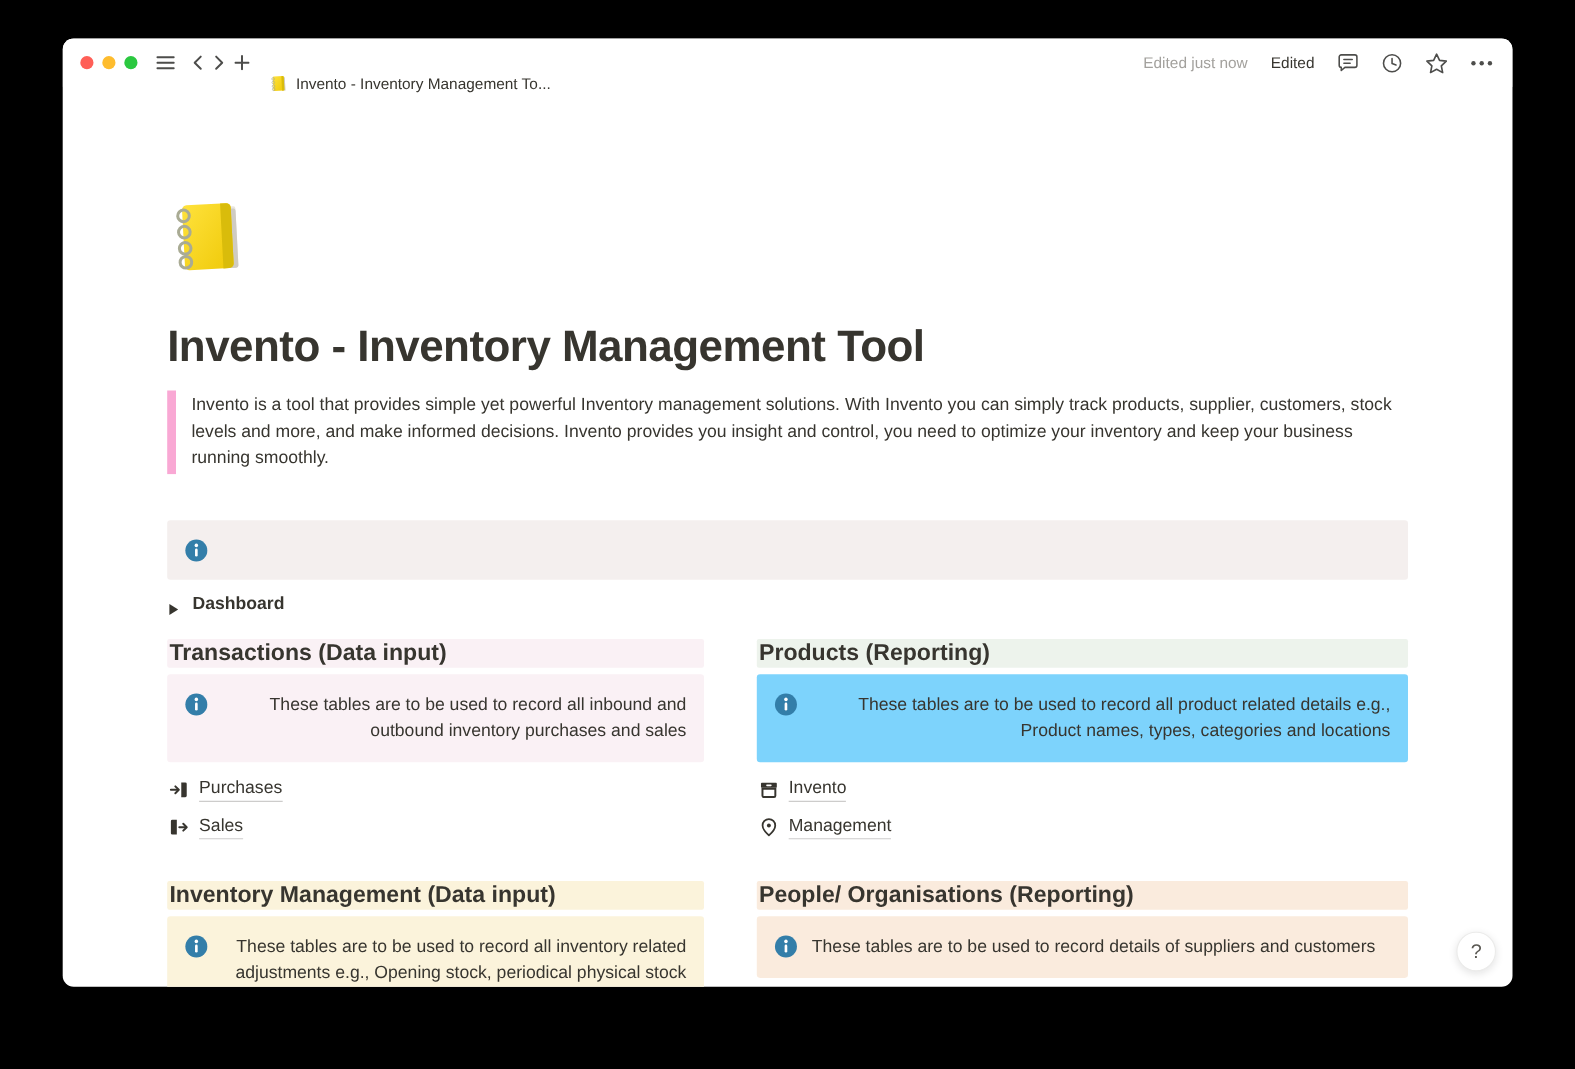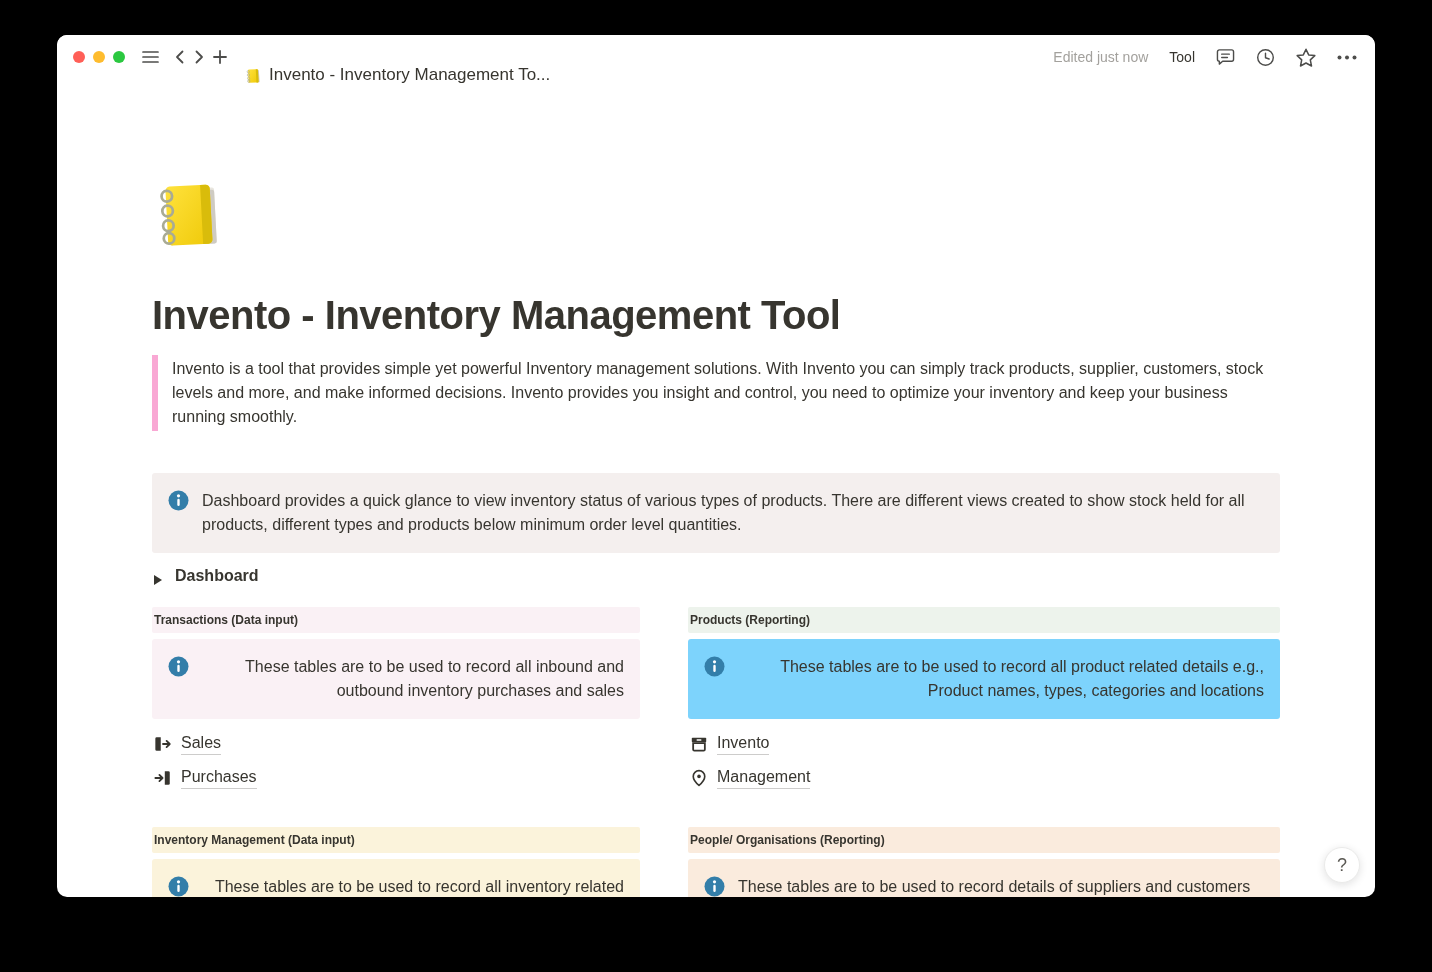--- a/index.html
+++ b/index.html
@@ -10,39 +10,39 @@
   }
   
   .titlebar { height:44px; display:flex; align-items:center; padding:0 18px 0 16px; background:#fff; }
   .traffic { display:flex; gap:8px; align-items:center; }
   .traffic span { width:12px; height:12px; border-radius:50%; display:block; }
   .tl-red { background:#FF5F57; } .tl-yellow { background:#FEBC2E; } .tl-green { background:#2BC840; }
   .tb-icon { display:flex; align-items:center; justify-content:center; color:#4D4D4B; background:none; border:none; cursor:pointer; }
   .tb-icon svg { display:block; }
   .tb-hamburger { margin-left:17px; }
   .tb-back { margin-left:16px; } .tb-fwd { margin-left:11px; } .tb-plus { margin-left:9px; }
-  .tb-title { display:flex; align-items:center; gap:7px; margin-left:18px; font-size:17px; color:#37352F; cursor:pointer;margin-top:36px; }
+  .tb-title { display:flex; align-items:flex-end; gap:7px; margin-left:18px; font-size:14px; color:#37352F; cursor:pointer;margin-top:36px; }
   .tb-right { margin-left:auto; display:flex; align-items:center; gap:21px; }
   .tb-edited { font-size:14px; color:#A3A19D; }
   .tb-share { font-size:14px; color:#37352F; cursor:pointer; }
   
   .content { padding:0 95px; }
   .page-emoji { margin-top:96px; width:76px; height:76px; display:block; }
   h1.page-title { margin-top:38px; font-size:40px; line-height:52px; font-weight:700; letter-spacing:-0.5px; color:#37352F; }
-  .quote { margin-top:14px; border-left:6px solid #f9a8d4; padding:2px 0 2px 14px; font-size:16px; line-height:24px; color:#37352F; }
+  .quote { margin-top:14px; border-left:8px solid #f9a8d4; padding:2px 0 2px 14px; font-size:16px; line-height:24px; color:#37352F; }
   .callout { margin-top:0; border-radius:3px; padding:16px; display:flex; gap:13px; font-size:16px; line-height:24px; align-items:flex-start; }
   .callout .ci { flex:0 0 21px; margin-top:1px; }
   .intro-callout { margin-top:42px; }
   .toggle-row { margin-top:11px; display:flex; align-items:flex-end; gap:13px; padding:3px 2px; cursor:pointer; }
   .toggle-tri { width:0; height:0; border-top:5px solid transparent; border-bottom:5px solid transparent; border-left:8px solid #37352F; }
   .toggle-label { font-size:16px; font-weight:700; }
   .columns { margin-top:19px; display:flex; gap:48px; align-items:flex-start; }
   .col-left { width:488px; flex:none; }
   .col-right { width:592px; flex:none; }
-  .section-header { padding:3px 2px; font-size:12px; font-weight:700; line-height:20px; border-radius:2px; }
+  .section-header { padding:3px 2px; font-size:21px; font-weight:700; line-height:20px; border-radius:2px; }
   .section-callout { margin-top:6px;text-align:right; }
   .links { margin-top:11px; }
   .link-row { display:flex; align-items:center; gap:9px; padding:2px 2px; margin-bottom:7px; cursor:pointer; }
   .link-row svg { flex:none; color:#37352F; }
   .link-label { font-size:16px; line-height:21px; font-weight:500; color:#37352F;
     border-bottom:1px solid rgba(55,53,47,0.25); padding-bottom:1px; }
   .sect2 { margin-top:36px; }
   
   .help-btn { position:absolute; right:15px; bottom:14px; width:36px; height:36px; border-radius:50%;
     background:#fff; border:1px solid #EBEBEA; box-shadow:0 2px 8px rgba(15,15,15,0.12);
@@ -113,21 +113,21 @@
       </svg>
     </button>
     <div class="tb-title">
       <svg width="17" height="17" viewBox="0 0 72 72">
           <use href="#ledger"></use>
         </svg>
       <span>Invento - Inventory Management To...</span>
     </div>
     <div class="tb-right">
       <span class="tb-edited">Edited just now</span>
-      <span class="tb-share">Tool</span>
+      <span class="tb-share">Edited</span>
       <button class="tb-icon">
         <svg width="19" height="18" viewBox="0 0 20 19">
           <path d="M3.5 2 h13 a2 2 0 0 1 2 2 v8 a2 2 0 0 1 -2 2 h-9.5 l-3.5 3 v-3 h0 a2 2 0 0 1 -2 -2 v-8 a2 2 0 0 1 2 -2 z" fill="none" stroke="currentColor" stroke-width="1.5" stroke-linejoin="round"></path>
           <line x1="6" y1="6.5" x2="14" y2="6.5" stroke="currentColor" stroke-width="1.5" stroke-linecap="round"></line>
           <line x1="6" y1="10" x2="12" y2="10" stroke="currentColor" stroke-width="1.5" stroke-linecap="round"></line>
         </svg>
       </button>
       <button class="tb-icon">
         <svg width="19" height="19" viewBox="0 0 20 20">
           <circle cx="10" cy="10" r="8.2" fill="none" stroke="currentColor" stroke-width="1.5"></circle>
@@ -156,55 +156,54 @@
       </svg>
 
     <h1 class="page-title">Invento - Inventory Management Tool</h1>
 
     <div class="quote">Invento is a tool that provides simple yet powerful Inventory management solutions. With Invento you can simply track products, supplier, customers, stock levels and more, and make informed decisions. Invento provides you insight and control, you need to optimize your inventory and keep your business running smoothly.</div>
 
     <div class="callout intro-callout" style="background-color: rgb(244, 239, 238);">
       <svg class="ci" width="21" height="21" viewBox="0 0 21 21">
           <use href="#info-i"></use>
         </svg>
-      <div>Dashboard provides a quick glance to view inventory status of various types of products. There are different views created to show stock held for all products, different types and products below minimum order level quantities.</div>
     </div>
 
     <div class="toggle-row">
       <span class="toggle-tri"></span>
       <span class="toggle-label">Dashboard</span>
     </div>
 
     <div class="columns">
 
       <div class="col-left">
         <div class="section-header" style="background-color: rgb(250, 241, 245);">Transactions (Data input)</div>
         <div class="callout section-callout" style="background-color: rgb(250, 241, 245);">
           <svg class="ci" width="21" height="21" viewBox="0 0 21 21">
               <use href="#info-i"></use>
             </svg>
           <div>These tables are to be used to record all inbound and outbound inventory purchases and sales</div>
         </div>
         <div class="links">
           <div class="link-row">
             <svg width="18" height="18" viewBox="0 0 20 20">
+              <path d="M12 2.5 h4 a1.5 1.5 0 0 1 1.5 1.5 v12 a1.5 1.5 0 0 1 -1.5 1.5 h-4 z" fill="currentColor"></path>
+              <line x1="1.5" y1="10" x2="8.5" y2="10" stroke="currentColor" stroke-width="2" stroke-linecap="round"></line>
+              <polyline points="6,6.5 9.5,10 6,13.5" fill="none" stroke="currentColor" stroke-width="2" stroke-linecap="round" stroke-linejoin="round"></polyline>
+            </svg>
+            <span class="link-label">Purchases</span>
+          </div>
+          <div class="link-row">
+            <svg width="18" height="18" viewBox="0 0 20 20">
               <path d="M3 2.5 h4.5 v15 h-4.5 a1.5 1.5 0 0 1 -1.5 -1.5 v-12 a1.5 1.5 0 0 1 1.5 -1.5 z" fill="currentColor"></path>
               <line x1="10" y1="10" x2="16.5" y2="10" stroke="currentColor" stroke-width="2" stroke-linecap="round"></line>
               <polyline points="14,6.5 17.5,10 14,13.5" fill="none" stroke="currentColor" stroke-width="2" stroke-linecap="round" stroke-linejoin="round"></polyline>
             </svg>
             <span class="link-label">Sales</span>
           </div>
-          <div class="link-row">
-            <svg width="18" height="18" viewBox="0 0 20 20">
-              <path d="M12 2.5 h4 a1.5 1.5 0 0 1 1.5 1.5 v12 a1.5 1.5 0 0 1 -1.5 1.5 h-4 z" fill="currentColor"></path>
-              <line x1="1.5" y1="10" x2="8.5" y2="10" stroke="currentColor" stroke-width="2" stroke-linecap="round"></line>
-              <polyline points="6,6.5 9.5,10 6,13.5" fill="none" stroke="currentColor" stroke-width="2" stroke-linecap="round" stroke-linejoin="round"></polyline>
-            </svg>
-            <span class="link-label">Purchases</span>
-          </div>
         </div>
 
         <div class="section-header sect2" style="background-color: rgb(251, 243, 219);">Inventory Management (Data input)</div>
         <div class="callout section-callout" style="background-color: rgb(251, 243, 219);">
           <svg class="ci" width="21" height="21" viewBox="0 0 21 21">
               <use href="#info-i"></use>
             </svg>
           <div>These tables are to be used to record all inventory related adjustments e.g., Opening stock, periodical physical stock checks</div>
         </div>
       </div>

